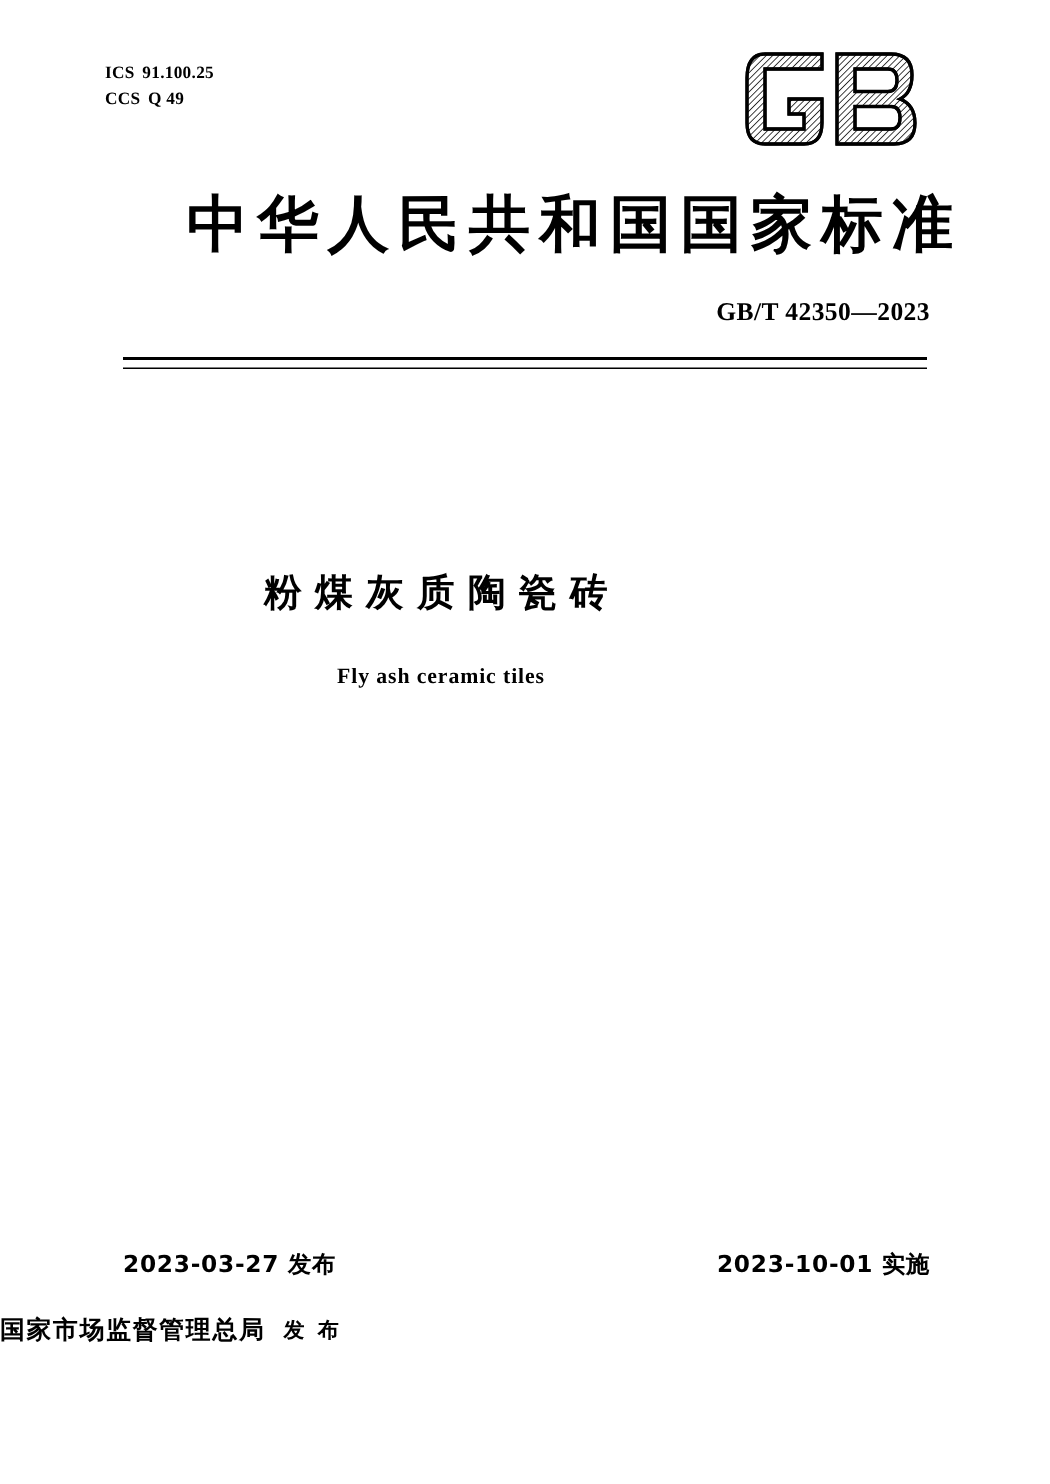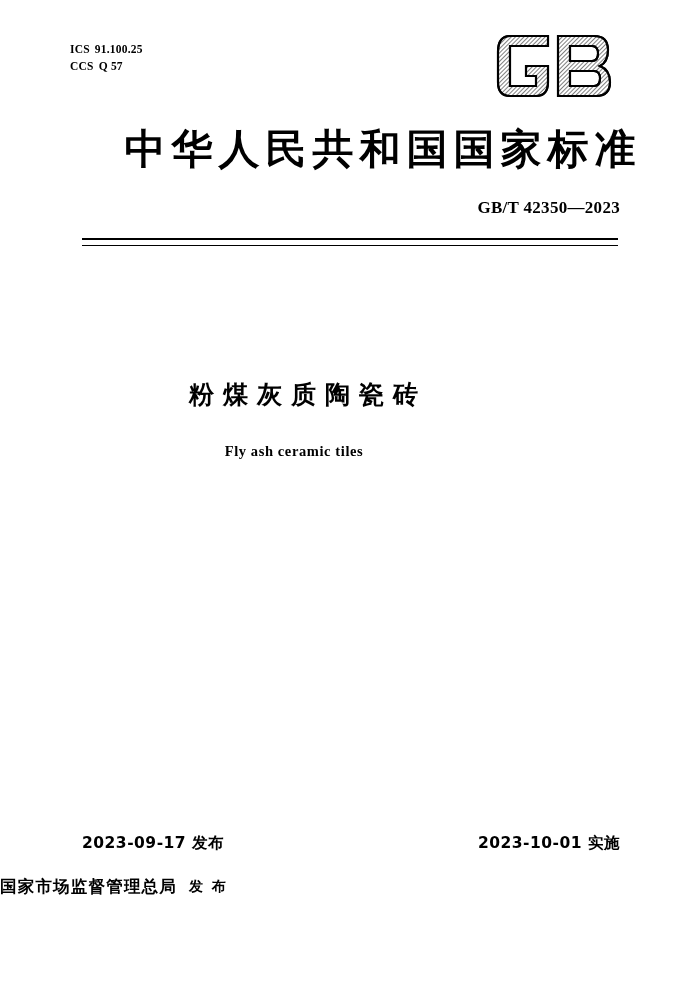--- a/index.html
+++ b/index.html
@@ -103,21 +103,21 @@
     left: 82px;
     top: 245px;
     width: 536px;
     height: 1px;
     background: #000;
   }
 
   
   .doc-title-cn {
     position: absolute;
-    left: 16px;
+    left: 3px;
     top: 378px;
     width: 575px;
     text-align: center;
     font-family: "DejaVu Sans", sans-serif;
     font-weight: bold;
     font-size: 25px;
     letter-spacing: 9px;
     text-indent: 9px;
   }
 
@@ -186,21 +186,21 @@
 
 <div class="page">
 
   <div class="codes">
     <div class="code-line">
       <span class="code-label">ICS</span>
       <span class="code-value">91.100.25</span>
     </div>
     <div class="code-line">
       <span class="code-label">CCS</span>
-      <span class="code-value">Q 57</span>
+      <span class="code-value">Q 49</span>
     </div>
   </div>
 
   <div class="gb-logo">
     <svg viewBox="0 0 130 72" xmlns="http://www.w3.org/2000/svg" aria-hidden="true">
       <defs>
         <pattern id="hatch" width="3" height="3" patternUnits="userSpaceOnUse" patternTransform="rotate(45)">
           <rect width="3" height="3" fill="#ffffff"></rect>
           <line x1="0" y1="0" x2="0" y2="3" stroke="#000000" stroke-width="1"></line>
         </pattern>
@@ -227,21 +227,21 @@
   <div class="national-title">中华人民共和国国家标准</div>
 
   <div class="std-number">GB/T 42350—2023</div>
 
   <div class="rule-top"></div>
   <div class="rule-bottom"></div>
 
   <div class="doc-title-cn">粉煤灰质陶瓷砖</div>
   <div class="doc-title-en">Fly ash ceramic tiles</div>
 
-  <div class="date-issue">2023-09-17 发布</div>
+  <div class="date-issue">2023-03-27 发布</div>
   <div class="date-impl">2023-10-01 实施</div>
 
   <div class="issuer-block">
     <div class="issuer-names">
       <div>国家市场监督管理总局</div>
     </div>
     <div class="issuer-publish">发 布</div>
   </div>
 
 </div>

